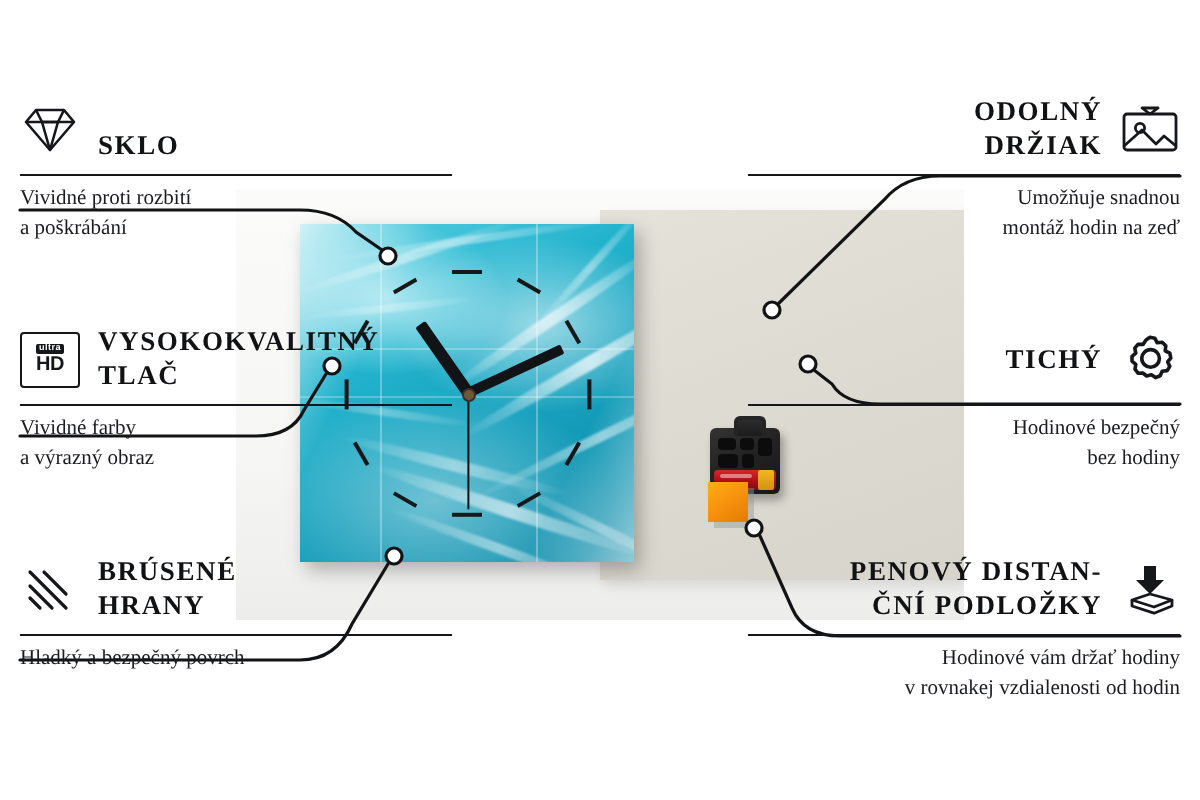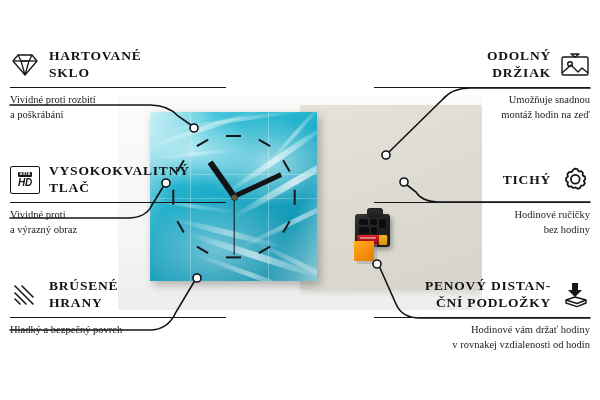--- a/index.html
+++ b/index.html
@@ -157,21 +157,21 @@
     line-height:1;
   }
   .hd-ultra {
     font-family: "Liberation Sans", sans-serif;
     font-size: 4.6px; font-weight:bold; letter-spacing:0.2px;
     background:#16171a; color:#fff; padding:0.5px 2px; border-radius:1px;
     margin-bottom: 1px;
   }
   .hd-text {
     font-family: "Liberation Sans", sans-serif;
-    font-size: 10px; font-weight: bold; color:#16171a; letter-spacing:-0.2px;font-style:italic;
+    font-size: 10px; font-weight: bold; color:#16171a; letter-spacing:-0.2px;
   }
 </style>
 </head>
 <body>
 
 <div id="stage">
 
   <div id="photo">
     <div id="photo-bg"></div>
 
@@ -262,21 +262,21 @@
           <g fill="none" stroke="#16171a" stroke-width="1.3" stroke-linejoin="round">
             <path d="M2 8 L7 2 L21 2 L26 8 L14 22 Z"></path>
             <path d="M2 8 L26 8"></path>
             <path d="M7 2 L10 8 L14 22"></path>
             <path d="M21 2 L18 8 L14 22"></path>
             <path d="M10 8 L18 8"></path>
           </g>
         </svg>
       </span>
       <span class="feat-title">
-        <span>HARTOVANÉ</span><br>
+        <br>
         <span>SKLO</span>
       </span>
     </div>
     <div class="feat-rule"></div>
     <div class="feat-desc">
       <span>Vividné proti rozbití</span><br>
       <span>a poškrábání</span>
     </div>
   </div>
 
@@ -288,21 +288,21 @@
           <span class="hd-text">HD</span>
         </span>
       </span>
       <span class="feat-title">
         <span>VYSOKOKVALITNÝ</span><br>
         <span>TLAČ</span>
       </span>
     </div>
     <div class="feat-rule"></div>
     <div class="feat-desc">
-      <span>Vividné proti</span><br>
+      <span>Vividné farby</span><br>
       <span>a výrazný obraz</span>
     </div>
   </div>
 
   <div class="feature left" style="top:278px;">
     <div class="feat-head">
       <span class="icon">
         <svg width="26" height="24" viewBox="0 0 26 24">
           <g stroke="#16171a" stroke-width="1.6" stroke-linecap="round">
             <path d="M3 3 L21 21"></path>
@@ -360,21 +360,21 @@
                      L16.8 22.8 L14.7 21.4 L12.3 22 L10.4 20.5 L8 20.6 L6.5 18.6
                      L6.9 16.2 L5 14.6 L5 12.2 L6.9 10.6 L6.4 8.1 L8 6.2 L10.5 6.2
                      L12 4 Z"></path>
             <circle cx="14.3" cy="13.2" r="4.4"></circle>
           </g>
         </svg>
       </span>
     </div>
     <div class="feat-rule"></div>
     <div class="feat-desc">
-      <span>Hodinové ručičky</span><br>
+      <span>Hodinové bezpečný</span><br>
       <span>bez hodiny</span>
     </div>
   </div>
 
   <div class="feature right" style="top:278px;">
     <div class="feat-head">
       <span class="feat-title">
         <span>PENOVÝ DISTAN-</span><br>
         <span>ČNÍ PODLOŽKY</span>
       </span>

